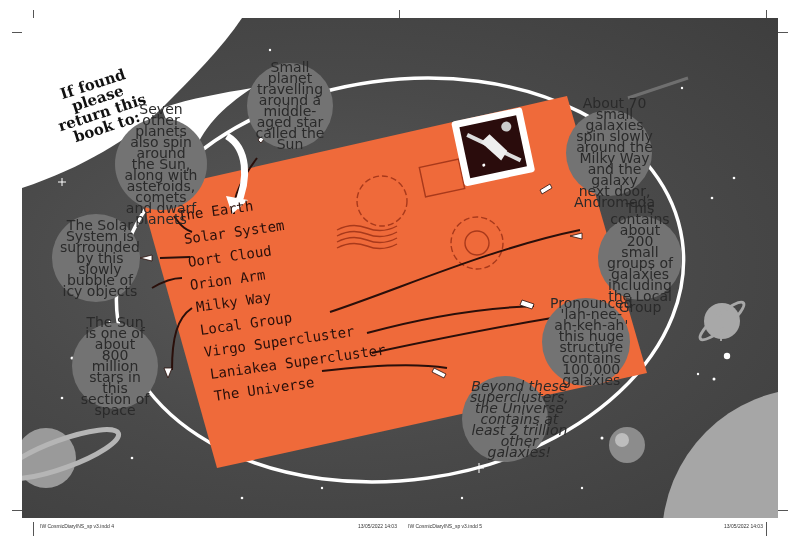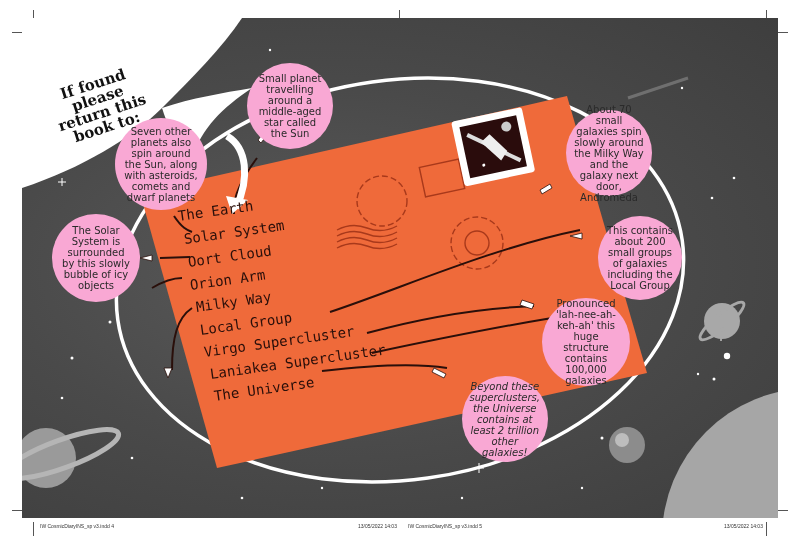--- a/index.html
+++ b/index.html
@@ -9,25 +9,25 @@
     font-family: "Liberation Sans", sans-serif;
   }
   .page { position: absolute; left: 22px; top: 18px; width: 756px; height: 500px; }
   .space {
     position: absolute; left: 0; top: 0; width: 756px; height: 500px;
     background: radial-gradient(ellipse at 40% 50%, #5a5a5a 0%, #4a4a4a 50%, #3e3e3e 100%);
   }
   svg.overlay { position: absolute; left: 0; top: 0; }
   .bubble {
     position: absolute; border-radius: 50%;
-    background: #f9a8d4;
-    display: flex; align-items: center; justify-content: flex-end;
+    background: #737373;
+    display: flex; align-items: center; justify-content: flex-start;
     text-align: center; color: #2a2a2a;
     font-family: "DejaVu Sans", sans-serif;
-    font-size: 10px; line-height: 11px;
+    font-size: 14px; line-height: 11px;
     box-sizing: border-box; padding: 8px;
   }
   .bubble span { display: block; }
   .found {
     position: absolute; left: 28px; top: 58px;
     transform: rotate(-18deg);
     font-family: "DejaVu Serif", serif; font-weight: bold;
     font-size: 15px; line-height: 15px; color: #111; text-align: center;
     width: 100px;
   }
@@ -168,20 +168,23 @@
 
   <div class="bubble" style="left:225px;top:45px;width:86px;height:86px;">
     <span>Small planet travelling around a middle-aged star called the Sun</span>
   </div>
   <div class="bubble" style="left:93px;top:100px;width:92px;height:92px;">
     <span>Seven other planets also spin around the Sun, along with asteroids, comets and dwarf planets</span>
   </div>
   <div class="bubble" style="left:30px;top:196px;width:88px;height:88px;">
     <span>The Solar System is surrounded by this slowly bubble of icy objects</span>
   </div>
+  <div class="bubble" style="left:50px;top:305px;width:86px;height:86px;">
+    <span>The Sun is one of about 800 million stars in this section of space</span>
+  </div>
   <div class="bubble" style="left:544px;top:92px;width:86px;height:86px;">
     <span>About 70 small galaxies spin slowly around the Milky Way and the galaxy next door, Andromeda</span>
   </div>
   <div class="bubble" style="left:576px;top:198px;width:84px;height:84px;">
     <span>This contains about 200 small groups of galaxies including the Local Group</span>
   </div>
   <div class="bubble" style="left:520px;top:280px;width:88px;height:88px;">
     <span>Pronounced 'lah-nee-ah-keh-ah' this huge structure contains 100,000 galaxies</span>
   </div>
   <div class="bubble" style="left:440px;top:358px;width:86px;height:86px;font-style:italic;">

